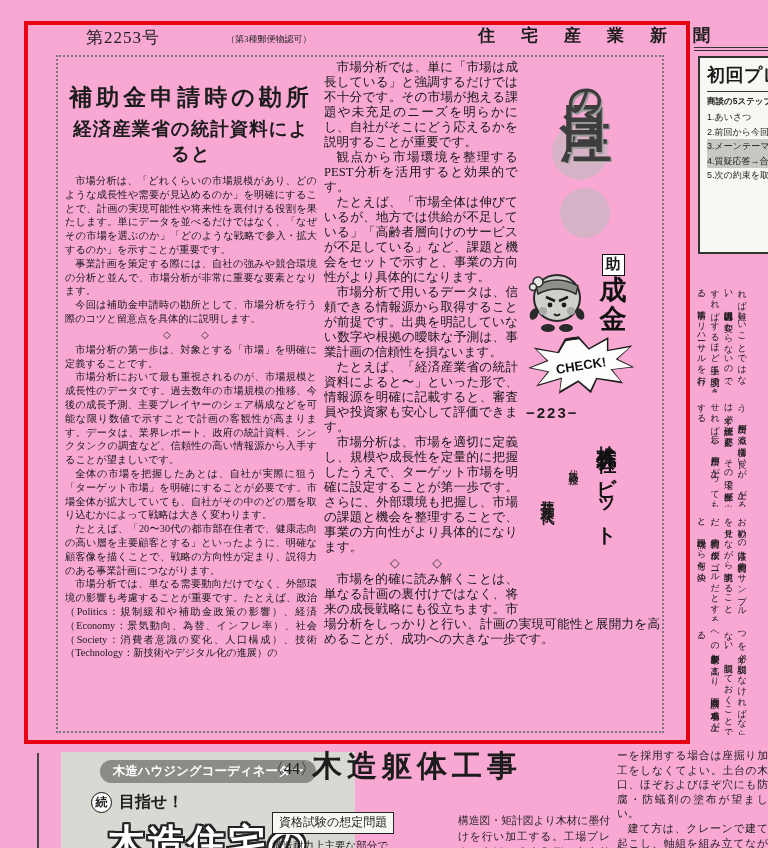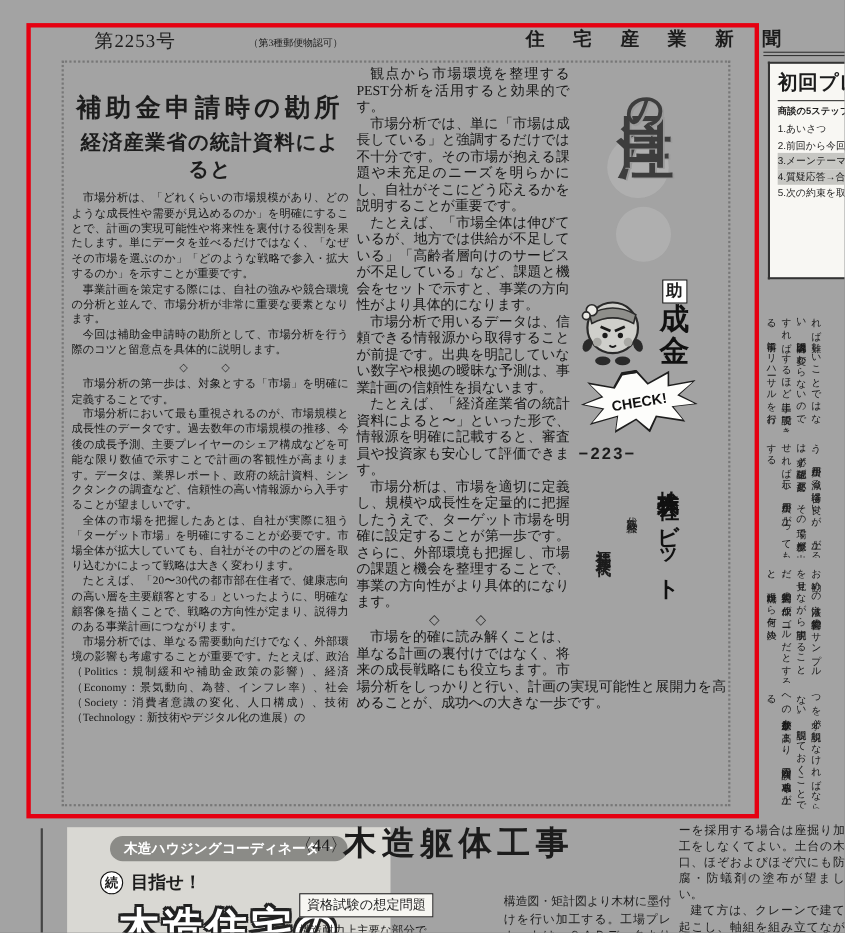--- a/index.html
+++ b/index.html
@@ -1,19 +1,19 @@
 <!DOCTYPE html>
 <html><head>
 <meta charset="utf-8">
 <style>
   * { margin:0; padding:0; box-sizing:border-box; }
   html,body { background:#888; }
   .page {
     position:relative; width:768px; height:848px; margin:0 auto;
-    background:#a3a3a3; overflow:hidden;
+    background:#f9a8d4; overflow:hidden;
     font-family:"Liberation Serif","DejaVu Serif",serif; color:#1c1c1c;
   }
   .abs { position:absolute; }
 
   
   .red-frame { left:24px; top:21px; width:666px; height:723px;
     border:4px solid #e60011; z-index:6; pointer-events:none; }
 
   
   .issue { left:86px; top:26px; font-size:17px; letter-spacing:1px; }
@@ -176,22 +176,22 @@
           <div class="burst inner"></div>
           <div class="check-text">CHECK!</div>
         </div>
 
         <div class="episode">−223−</div>
         <div class="company">株式会社ナビット</div>
         <div class="ceo-title">代表取締役</div>
         <div class="ceo-name">福井 泰代</div>
       </div>
 
+      <p>市場分析では、単に「市場は成長している」と強調するだけでは不十分です。その市場が抱える課題や未充足のニーズを明らかにし、自社がそこにどう応えるかを説明することが重要です。</p>
       <p>観点から市場環境を整理するPEST分析を活用すると効果的です。</p>
-      <p>市場分析では、単に「市場は成長している」と強調するだけでは不十分です。その市場が抱える課題や未充足のニーズを明らかにし、自社がそこにどう応えるかを説明することが重要です。</p>
       <p>たとえば、「市場全体は伸びているが、地方では供給が不足している」「高齢者層向けのサービスが不足している」など、課題と機会をセットで示すと、事業の方向性がより具体的になります。</p>
       <p>市場分析で用いるデータは、信頼できる情報源から取得することが前提です。出典を明記していない数字や根拠の曖昧な予測は、事業計画の信頼性を損ないます。</p>
       <p>たとえば、「経済産業省の統計資料によると〜」といった形で、情報源を明確に記載すると、審査員や投資家も安心して評価できます。</p>
       <p>市場分析は、市場を適切に定義し、規模や成長性を定量的に把握したうえで、ターゲット市場を明確に設定することが第一歩です。さらに、外部環境も把握し、市場の課題と機会を整理することで、事業の方向性がより具体的になります。</p>
       <p class="sep">◇　◇</p>
       <p>市場を的確に読み解くことは、単なる計画の裏付けではなく、将来の成長戦略にも役立ちます。市場分析をしっかりと行い、計画の実現可能性と展開力を高めることが、成功への大きな一歩です。</p>
     </div>
   </div>
 
   <div class="abs sidebar">

